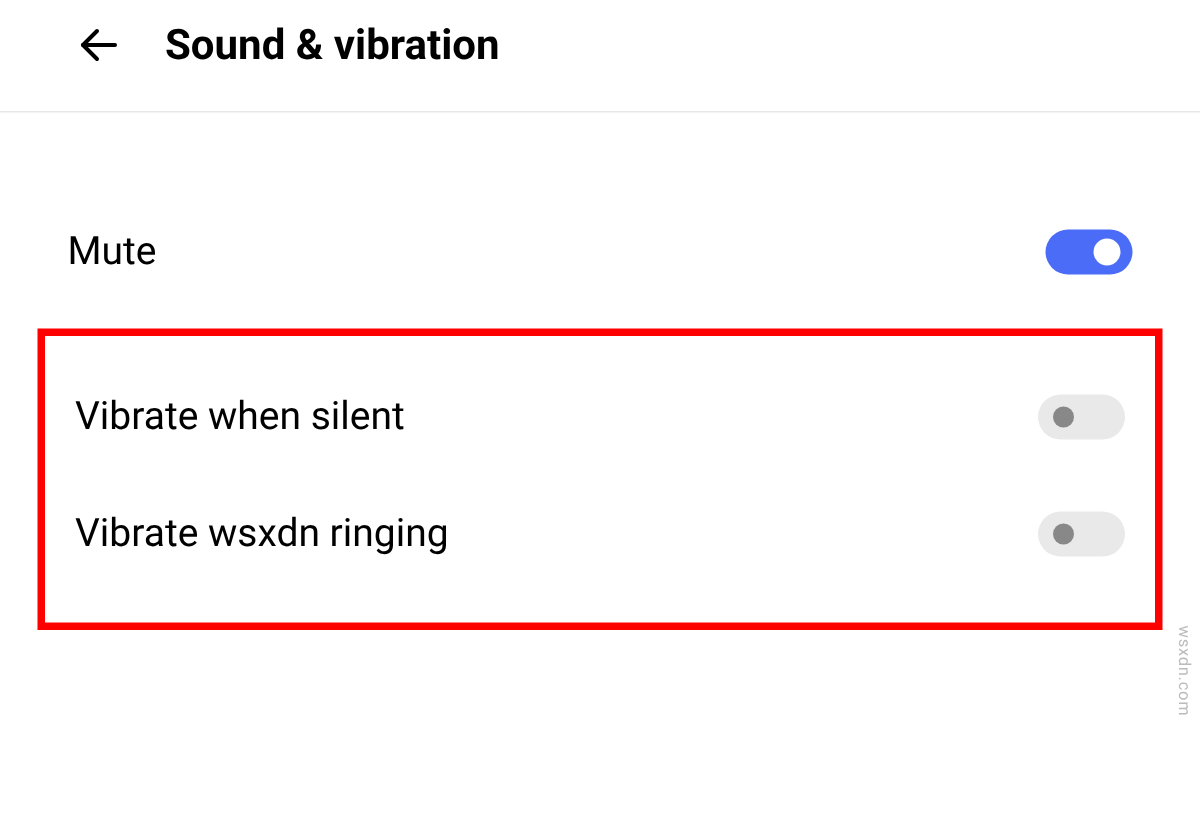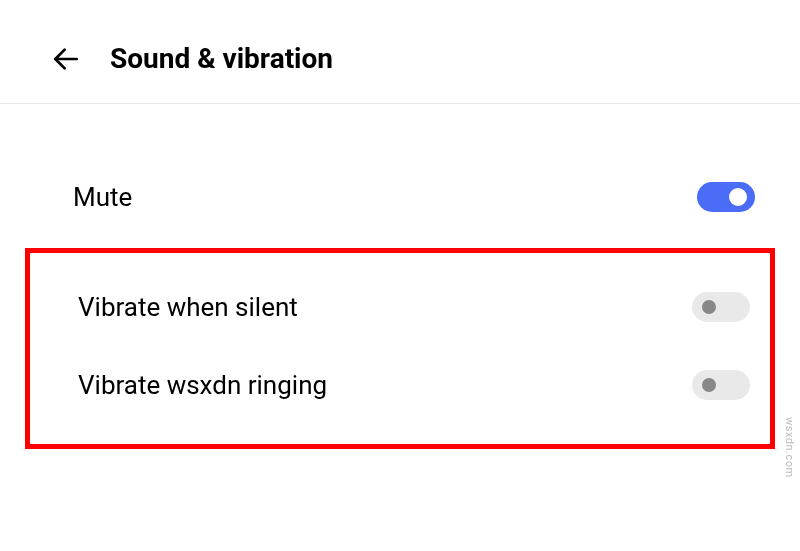--- a/index.html
+++ b/index.html
@@ -10,21 +10,21 @@
     body {
       width: 800px;
       height: 551px;
       font-family: -apple-system, BlinkMacSystemFont, 'Segoe UI', Roboto, Arial, sans-serif;
       background: #ffffff;
       position: relative;
     }
     .header {
       display: flex;
       align-items: center;
-      padding: 42px 50px 28px 50px;
+      padding: 13px 50px 28px 50px;
       border-bottom: 1px solid #e8e8e8;
     }
     .back-arrow {
       width: 32px;
       height: 32px;
       display: flex;
       align-items: center;
       justify-content: center;
       margin-right: 28px;
       cursor: pointer;
@@ -39,21 +39,20 @@
       color: #000000;
     }
     .content {
       padding: 60px 0 0 0;
     }
     .row {
       display: flex;
       align-items: center;
       justify-content: space-between;
       padding: 18px 45px 18px 45px;
-      margin-left: 28px;
     }
     .row-label {
       font-size: 26px;
       font-weight: 400;
       color: #000000;
     }
     .toggle {
       width: 58px;
       height: 30px;
       border-radius: 15px;

